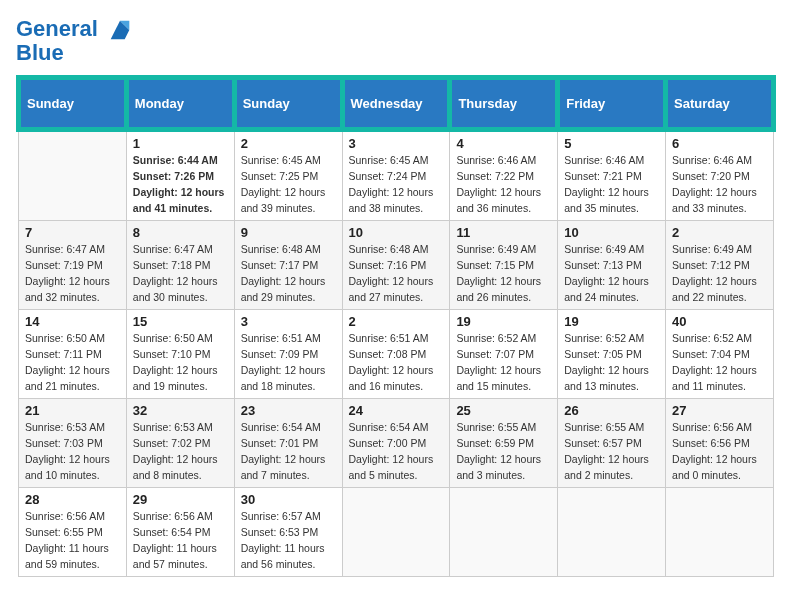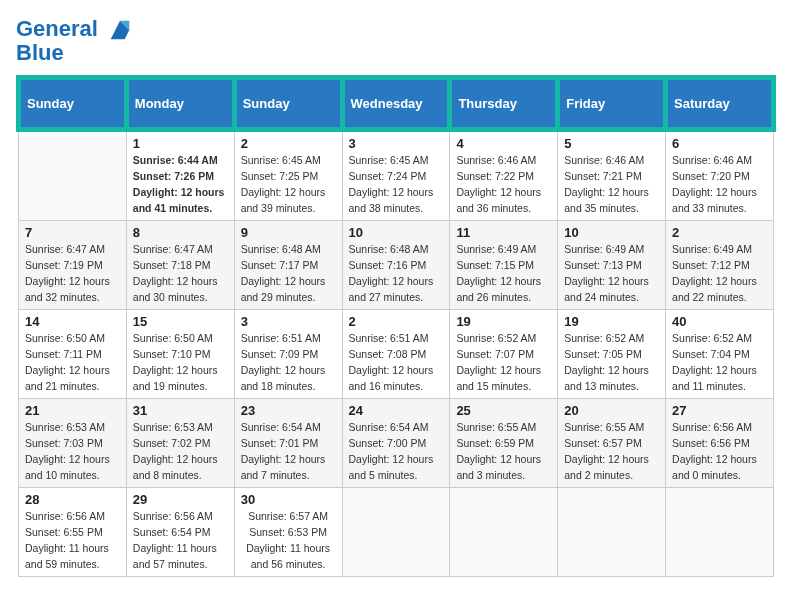--- a/index.html
+++ b/index.html
@@ -273,21 +273,21 @@
         </tr>
         <tr>
           <td>
             <div class="day-num">21</div>
             <div class="day-info" style="white-space: pre-line;">Sunrise: 6:53 AM
 Sunset: 7:03 PM
 Daylight: 12 hours
 and 10 minutes.</div>
           </td>
           <td>
-            <div class="day-num">31</div>
+            <div class="day-num">32</div>
             <div class="day-info" style="white-space: pre-line;">Sunrise: 6:53 AM
 Sunset: 7:02 PM
 Daylight: 12 hours
 and 8 minutes.</div>
           </td>
           <td>
             <div class="day-num">23</div>
             <div class="day-info" style="white-space: pre-line;">Sunrise: 6:54 AM
 Sunset: 7:01 PM
 Daylight: 12 hours
@@ -301,21 +301,21 @@
 and 5 minutes.</div>
           </td>
           <td>
             <div class="day-num">25</div>
             <div class="day-info" style="white-space: pre-line;">Sunrise: 6:55 AM
 Sunset: 6:59 PM
 Daylight: 12 hours
 and 3 minutes.</div>
           </td>
           <td>
-            <div class="day-num">20</div>
+            <div class="day-num">26</div>
             <div class="day-info" style="white-space: pre-line;">Sunrise: 6:55 AM
 Sunset: 6:57 PM
 Daylight: 12 hours
 and 2 minutes.</div>
           </td>
           <td>
             <div class="day-num">27</div>
             <div class="day-info" style="white-space: pre-line;">Sunrise: 6:56 AM
 Sunset: 6:56 PM
 Daylight: 12 hours
@@ -332,21 +332,21 @@
           </td>
           <td>
             <div class="day-num">29</div>
             <div class="day-info" style="white-space: pre-line;">Sunrise: 6:56 AM
 Sunset: 6:54 PM
 Daylight: 11 hours
 and 57 minutes.</div>
           </td>
           <td>
             <div class="day-num">30</div>
-            <div class="day-info" style="white-space: pre-line; text-align: center;">Sunrise: 6:57 AM
+            <div class="day-info" style="white-space: pre-line;">Sunrise: 6:57 AM
 Sunset: 6:53 PM
 Daylight: 11 hours
 and 56 minutes.</div>
           </td>
           <td class="empty"></td>
           <td class="empty"></td>
           <td class="empty"></td>
           <td class="empty"></td>
         </tr>
       </tbody>

